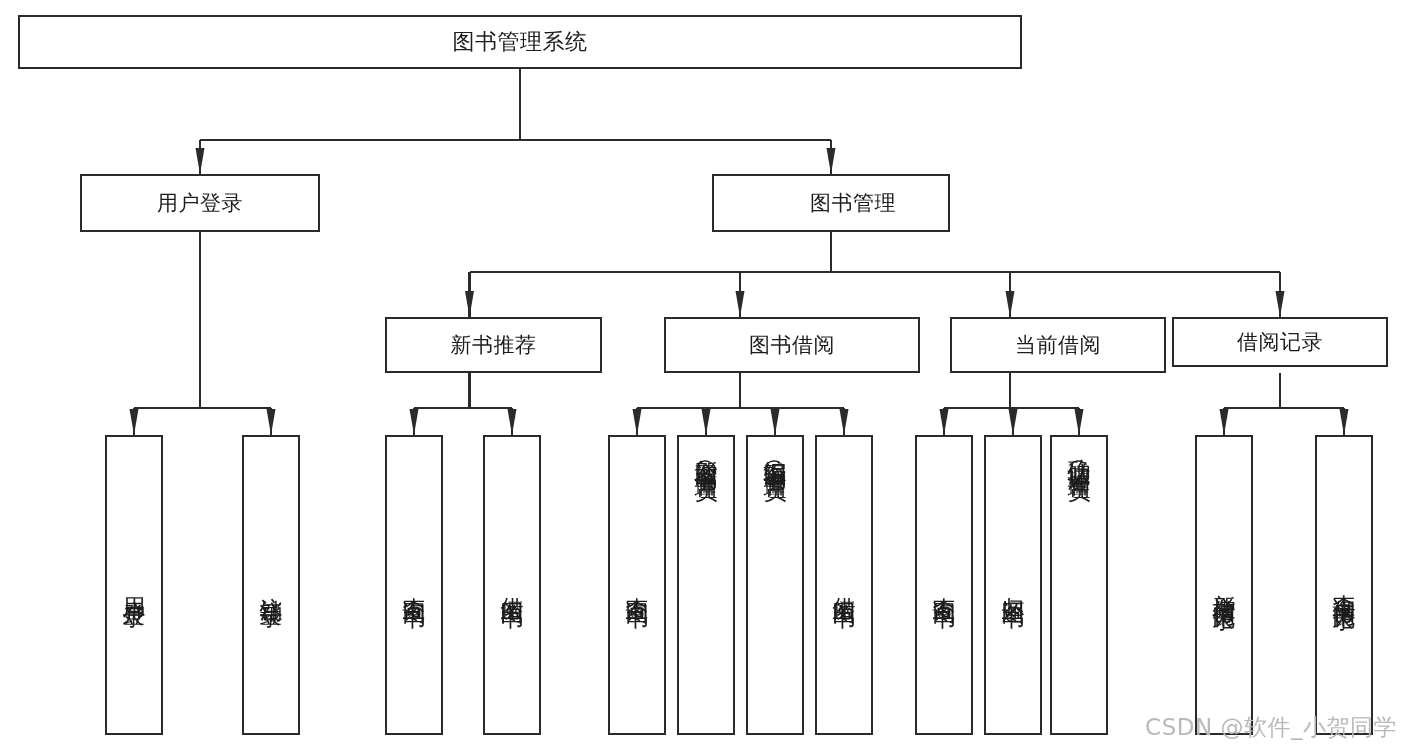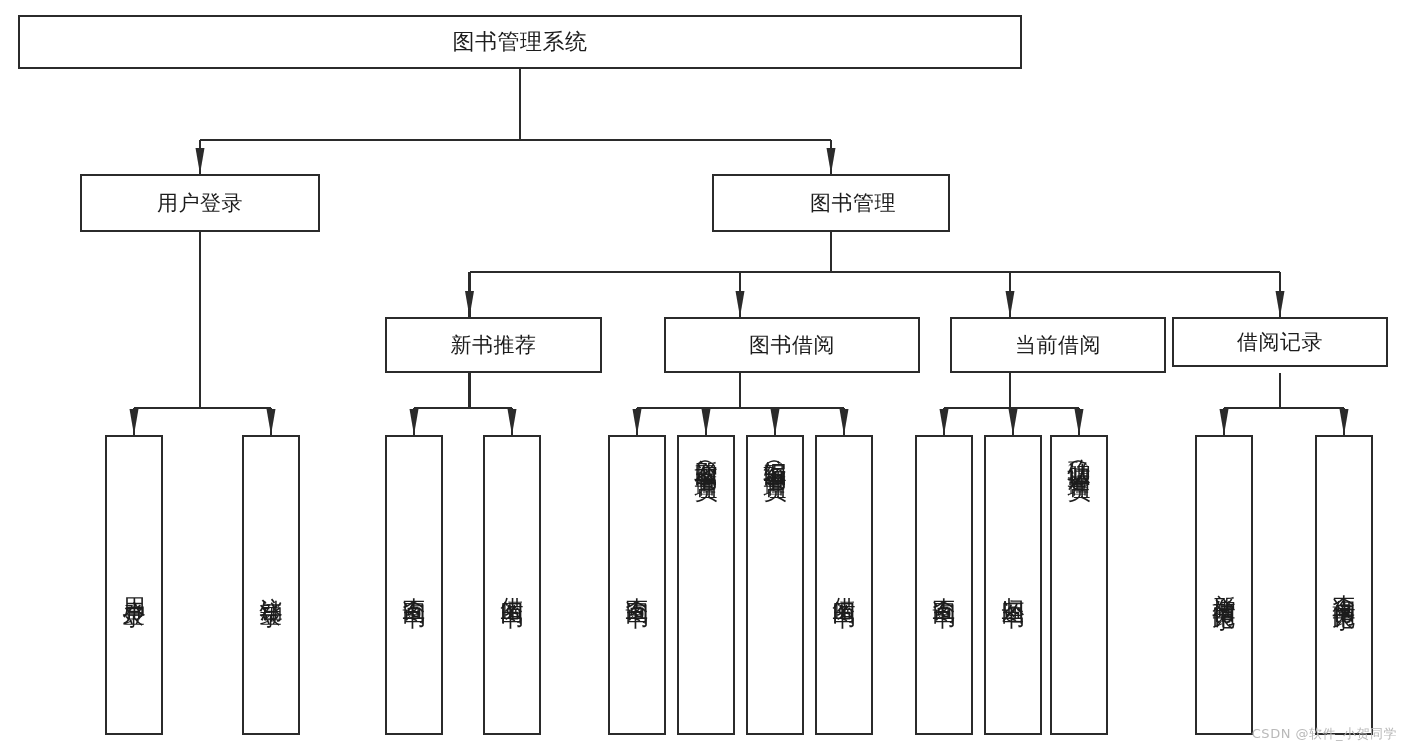--- a/index.html
+++ b/index.html
@@ -51,21 +51,21 @@
     white-space:nowrap;
   }
   .node.v.mid{align-items:center;}
   .node.v.top{align-items:flex-start;}
   .node.v.top .lbl{margin-top:4px;}
 
   .watermark{
     position:absolute;
     right:8px;
     bottom:4px;
-    font-size:13px;
+    font-size:23px;
     color:#b9b9b9;
     white-space:nowrap;
     letter-spacing:0.5px;
     font-family:"DejaVu Sans","Liberation Sans",sans-serif;
   }
 </style>
 </head>
 <body>
 
 <div id="canvas">

